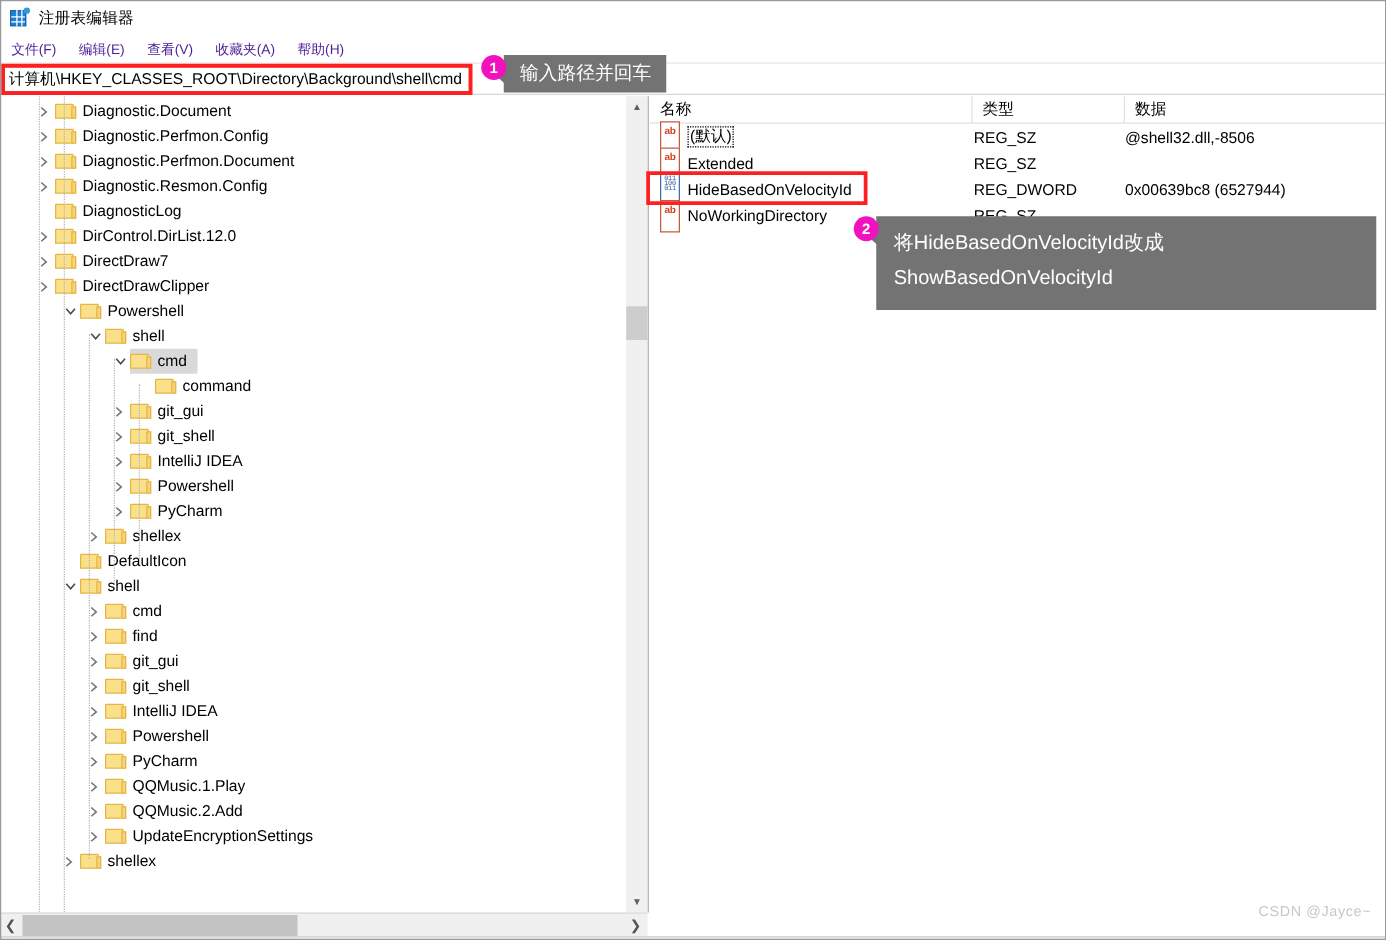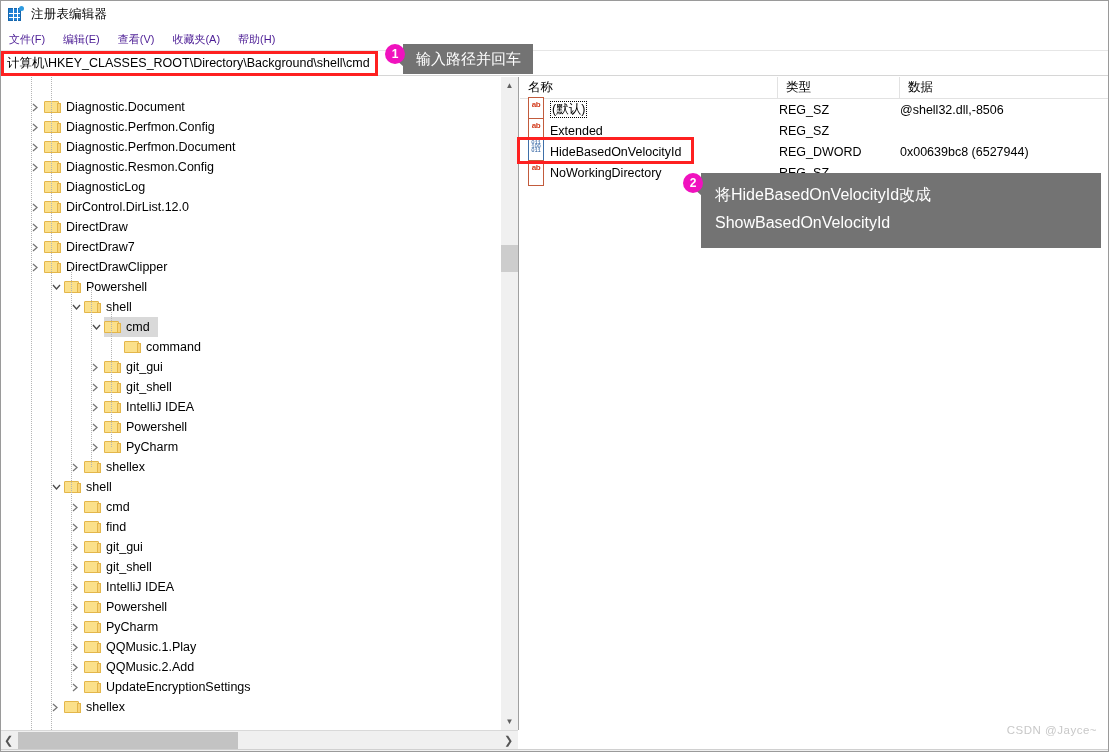--- a/index.html
+++ b/index.html
@@ -142,21 +142,21 @@
     width: 519px; height: 653px;
     background: #ffffff;
     border-right: 1px solid #a0a0a0;
     box-sizing: border-box;
     overflow: hidden;
   }
   .tree {
     position: absolute;
     left: 0; top: 0;
     width: 500px;
-    padding-top: 20px;
+    padding-top: 2px;
   }
   .tree-row {
     position: relative;
     height: 20px;
     display: flex;
     align-items: center;
     white-space: nowrap;
     cursor: default;
   }
   .tree-row .twisty {
@@ -550,35 +550,20 @@
           <div class="twisty">
             <svg width="8" height="9" viewBox="0 0 8 9">
               <polyline points="1,1 5,4.5 1,8" fill="none" stroke="#767676" stroke-width="1.3"></polyline>
             </svg>
           </div>
           <div class="" style="display: inline-flex; align-items: center;">
             <div class="folder">
               <div class="fbody"></div>
               <div class="fflap"></div>
             </div>
-            <span class="tree-label">DirectDraw</span>
-          </div>
-        </div>
-        <div class="tree-row">
-          <div style="width: 28px; flex: 0 0 auto;"></div>
-          <div class="twisty">
-            <svg width="8" height="9" viewBox="0 0 8 9">
-              <polyline points="1,1 5,4.5 1,8" fill="none" stroke="#767676" stroke-width="1.3"></polyline>
-            </svg>
-          </div>
-          <div class="" style="display: inline-flex; align-items: center;">
-            <div class="folder">
-              <div class="fbody"></div>
-              <div class="fflap"></div>
-            </div>
             <span class="tree-label">DirectDraw7</span>
           </div>
         </div>
         <div class="tree-row">
           <div style="width: 28px; flex: 0 0 auto;"></div>
           <div class="twisty">
             <svg width="8" height="9" viewBox="0 0 8 9">
               <polyline points="1,1 5,4.5 1,8" fill="none" stroke="#767676" stroke-width="1.3"></polyline>
             </svg>
           </div>
@@ -727,20 +712,31 @@
             <svg width="8" height="9" viewBox="0 0 8 9">
               <polyline points="1,1 5,4.5 1,8" fill="none" stroke="#767676" stroke-width="1.3"></polyline>
             </svg>
           </div>
           <div class="" style="display: inline-flex; align-items: center;">
             <div class="folder">
               <div class="fbody"></div>
               <div class="fflap"></div>
             </div>
             <span class="tree-label">shellex</span>
+          </div>
+        </div>
+        <div class="tree-row">
+          <div style="width: 48px; flex: 0 0 auto;"></div>
+          <div class="twisty"></div>
+          <div class="" style="display: inline-flex; align-items: center;">
+            <div class="folder">
+              <div class="fbody"></div>
+              <div class="fflap"></div>
+            </div>
+            <span class="tree-label">DefaultIcon</span>
           </div>
         </div>
         <div class="tree-row">
           <div style="width: 48px; flex: 0 0 auto;"></div>
           <div class="twisty">
             <svg width="9" height="8" viewBox="0 0 9 8">
               <polyline points="1,2 4.5,6 8,2" fill="none" stroke="#4a4a4a" stroke-width="1.3"></polyline>
             </svg>
           </div>
           <div class="" style="display: inline-flex; align-items: center;">

